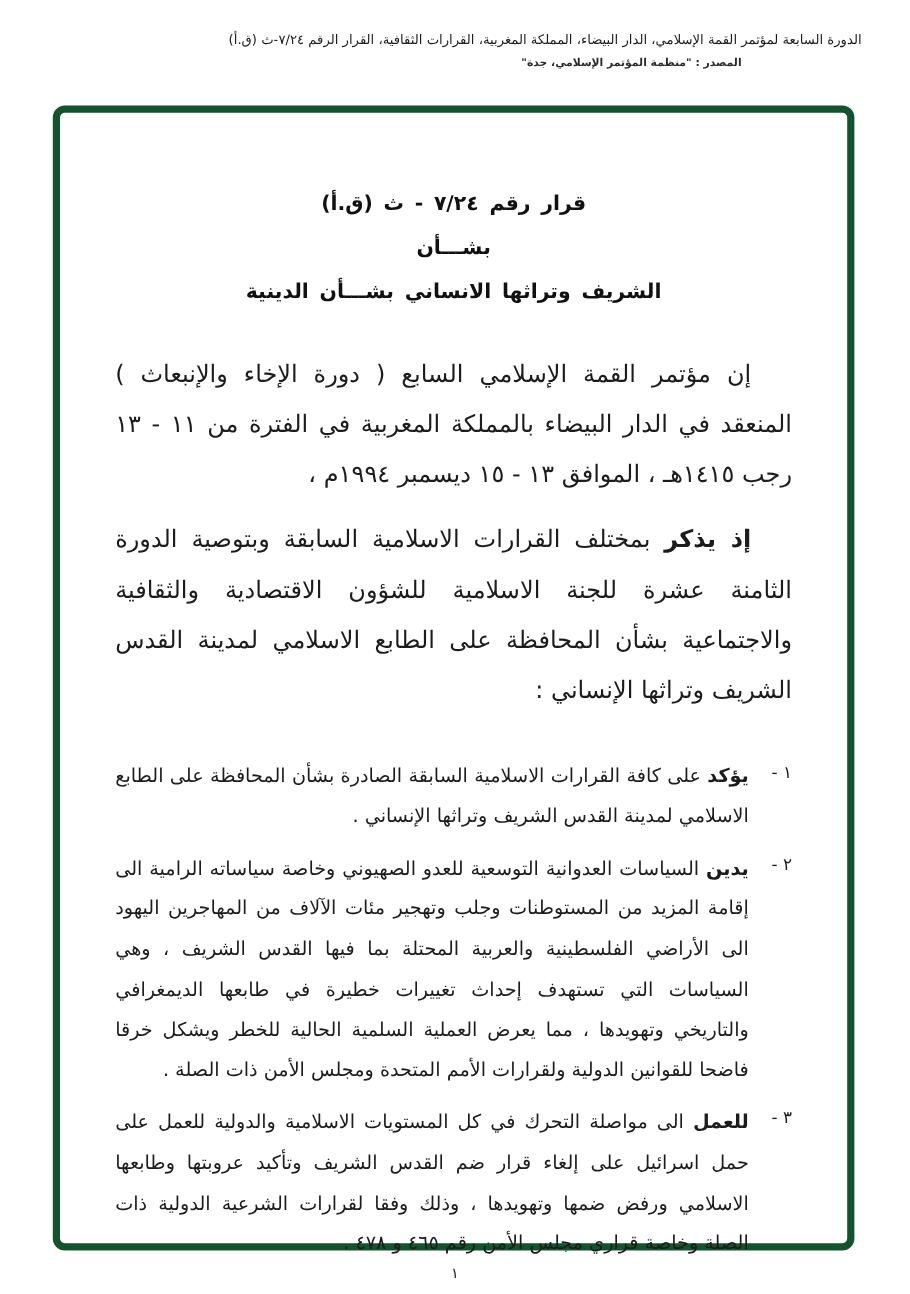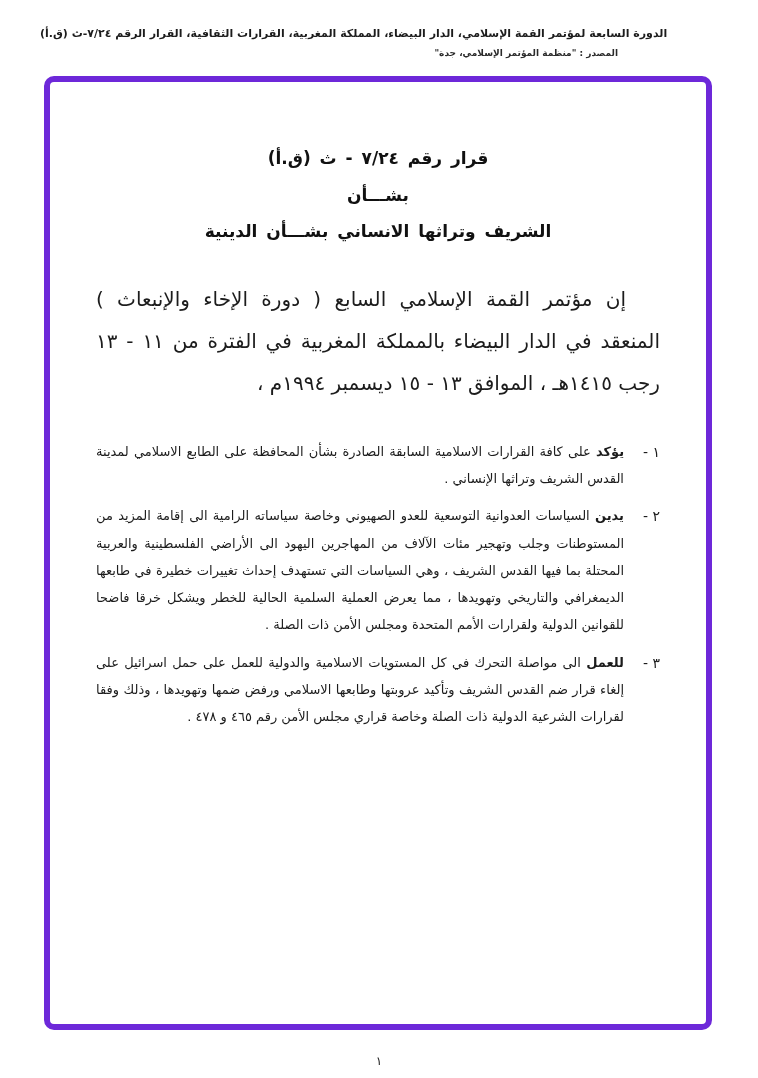--- a/index.html
+++ b/index.html
@@ -19,43 +19,43 @@
   
   .top-header {
     position: absolute;
     top: 26px;
     left: 40px;
     right: 40px;
     direction: rtl;
   }
   .header-citation {
     font-size: 11px;
-    font-weight: bold;
-    text-align: left;
+    font-weight: normal;
+    text-align: right;
     letter-spacing: 0;
     line-height: 1.5;
   }
   .header-source {
     font-size: 9px;
     font-weight: bold;
     text-align: right;
     padding-left: 0;
     padding-right: 100px;
     margin-top: 5px;
     color: #2a2a2a;
   }
 
   
   .green-frame {
     position: absolute;
     left: 44px;
-    top: 76px;
+    top: 88px;
     width: 656px;
     height: 942px;
-    border: 6px solid #6d28d9;
+    border: 6px solid #14532d;
     border-radius: 10px;
     background: #ffffff;
     box-sizing: content-box;
   }
 
   .doc-content {
     direction: rtl;
     padding: 58px 46px 0 46px;
   }
 
@@ -96,21 +96,21 @@
   }
   .item-number {
     flex: 0 0 36px;
     font-size: 14px;
     line-height: 2.1;
     font-weight: normal;
     white-space: nowrap;
   }
   .item-text {
     flex: 1;
-    font-size: 13px;
+    font-size: 16px;
     line-height: 2.1;
     text-align: justify;
   }
 
   
   .page-number {
     position: absolute;
     bottom: 10px;
     left: 0;
     width: 758px;
@@ -133,20 +133,24 @@
     <div class="title-block">
       <div class="title-line">قرار رقم ٧/٢٤ - ث (ق.أ)</div>
       <div class="title-line">بشـــأن</div>
       <div class="title-line">الشريف وتراثها الانساني بشـــأن الدينية</div>
     </div>
 
     <p class="para first-indent">
       <span>إن مؤتمر القمة الإسلامي السابع ( دورة الإخاء والإنبعاث ) المنعقد في الدار البيضاء بالمملكة المغربية في الفترة من ١١ - ١٣ رجب ١٤١٥هـ ، الموافق ١٣ - ١٥ ديسمبر ١٩٩٤م ،</span>
     </p>
 
+    <p class="para first-indent">
+      <span class="lead">إذ يذكر</span>
+      <span>بمختلف القرارات الاسلامية السابقة وبتوصية الدورة الثامنة عشرة للجنة الاسلامية للشؤون الاقتصادية والثقافية والاجتماعية بشأن المحافظة على الطابع الاسلامي لمدينة القدس الشريف وتراثها الإنساني :</span>
+    </p>
 
     <div class="items">
 
       <div class="item">
         <span class="item-number">١ -</span>
         <span class="item-text">
           <span class="lead">يؤكد</span>
           <span>على كافة القرارات الاسلامية السابقة الصادرة بشأن المحافظة على الطابع الاسلامي لمدينة القدس الشريف وتراثها الإنساني .</span>
         </span>
       </div>

